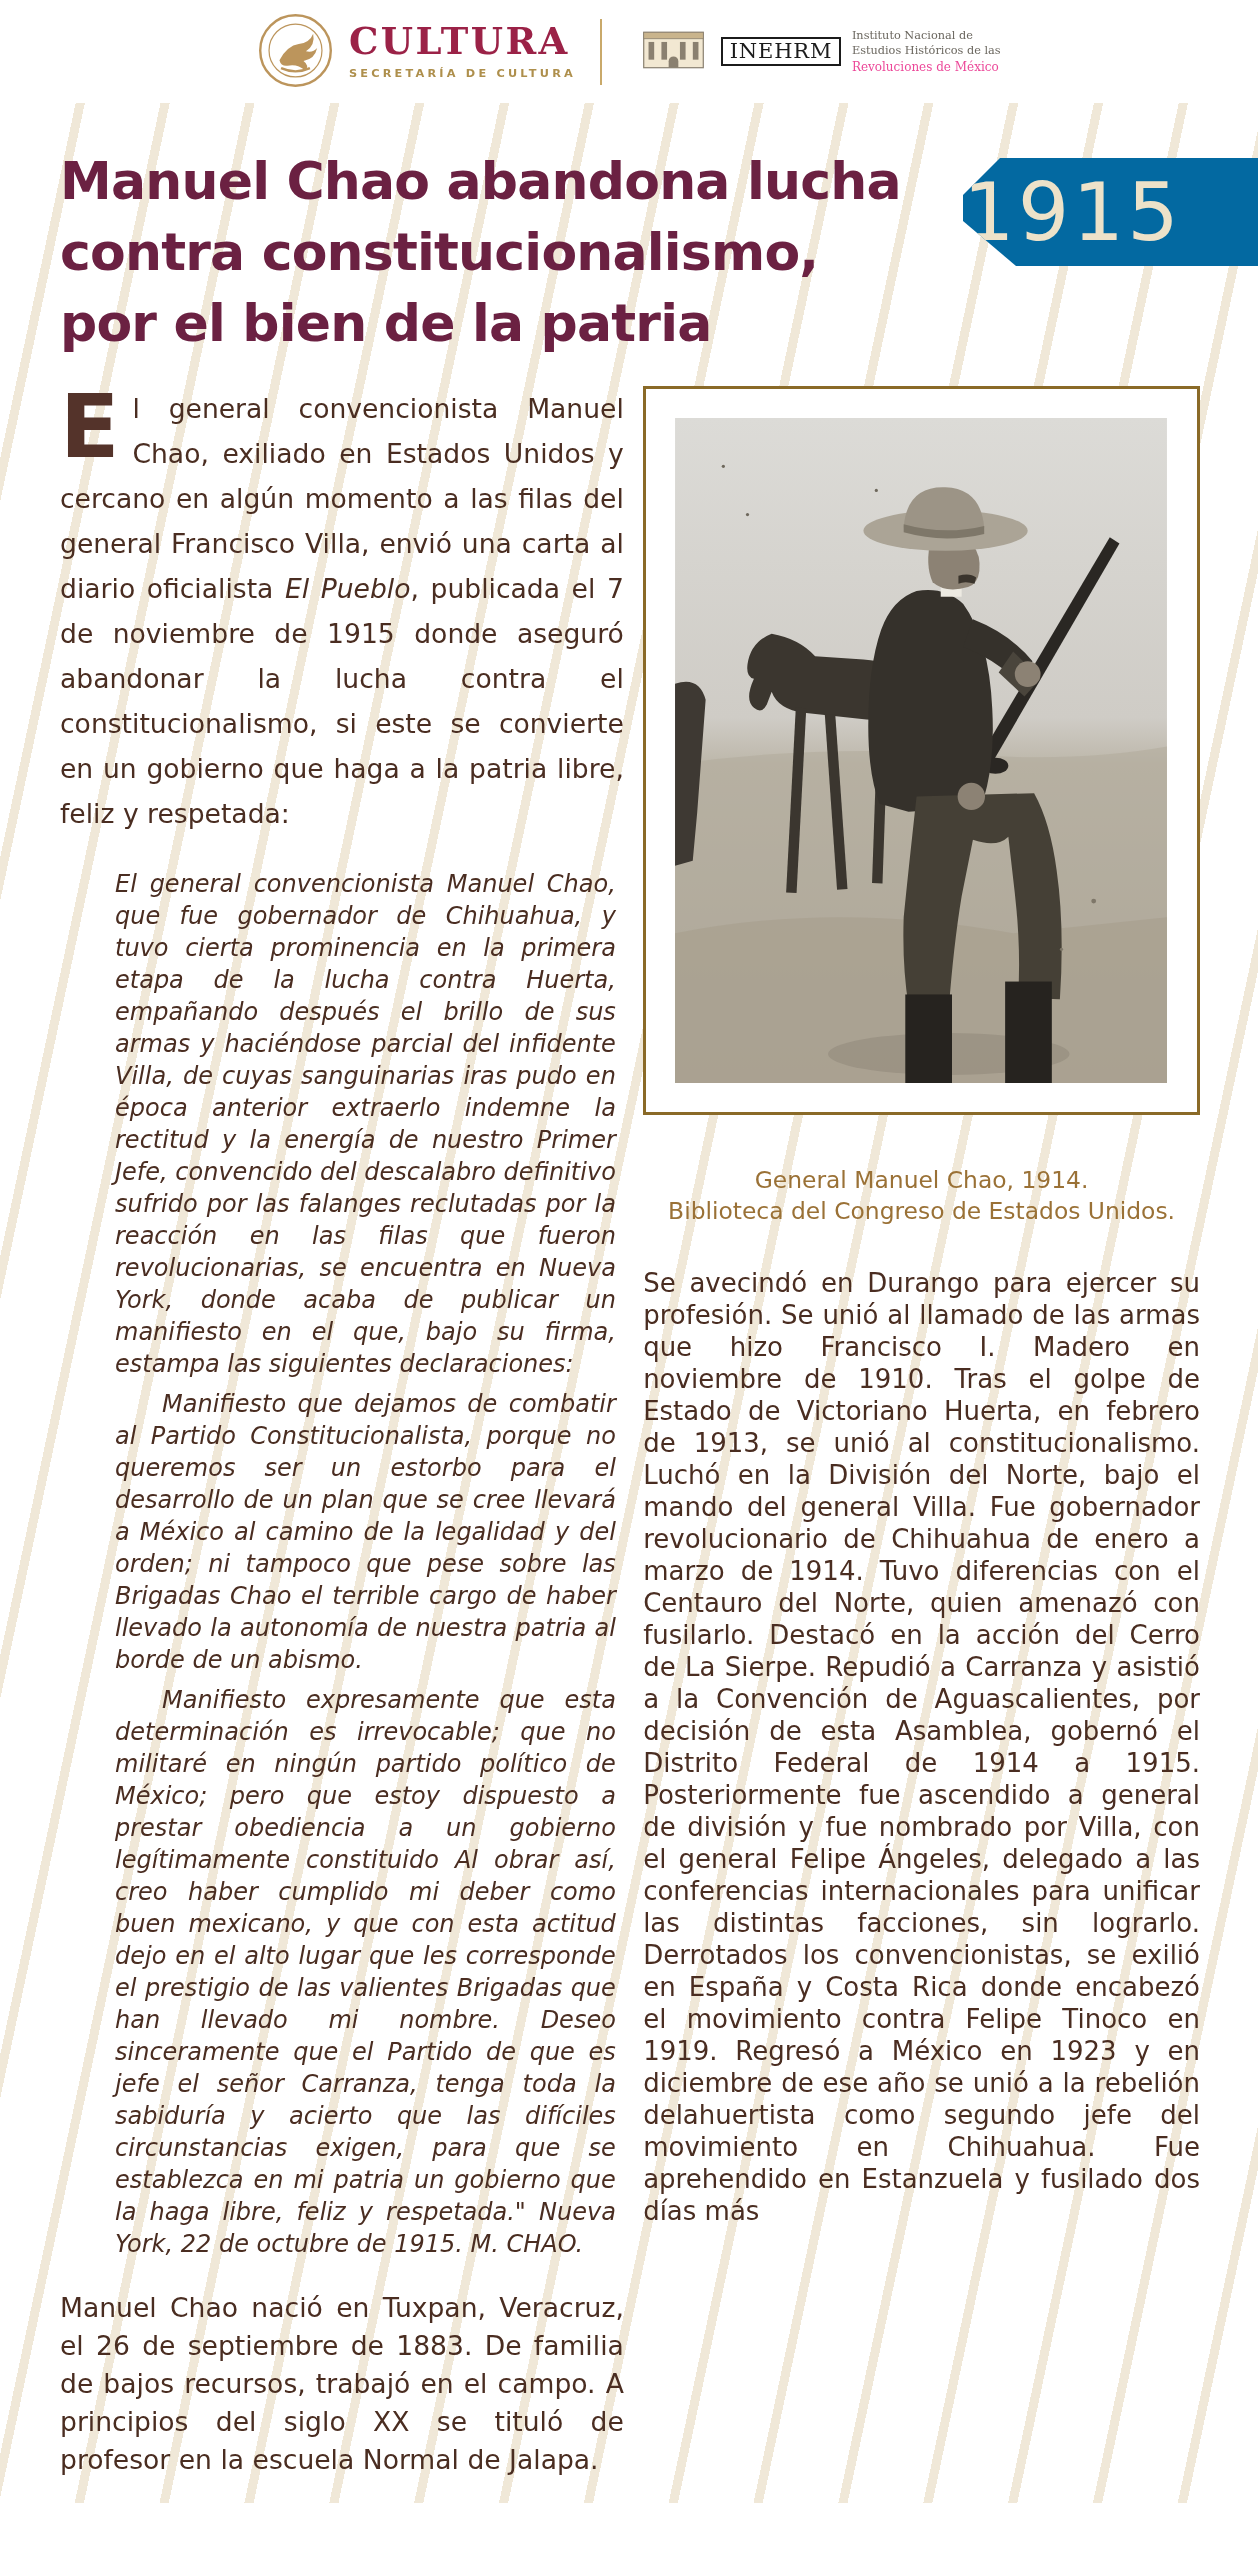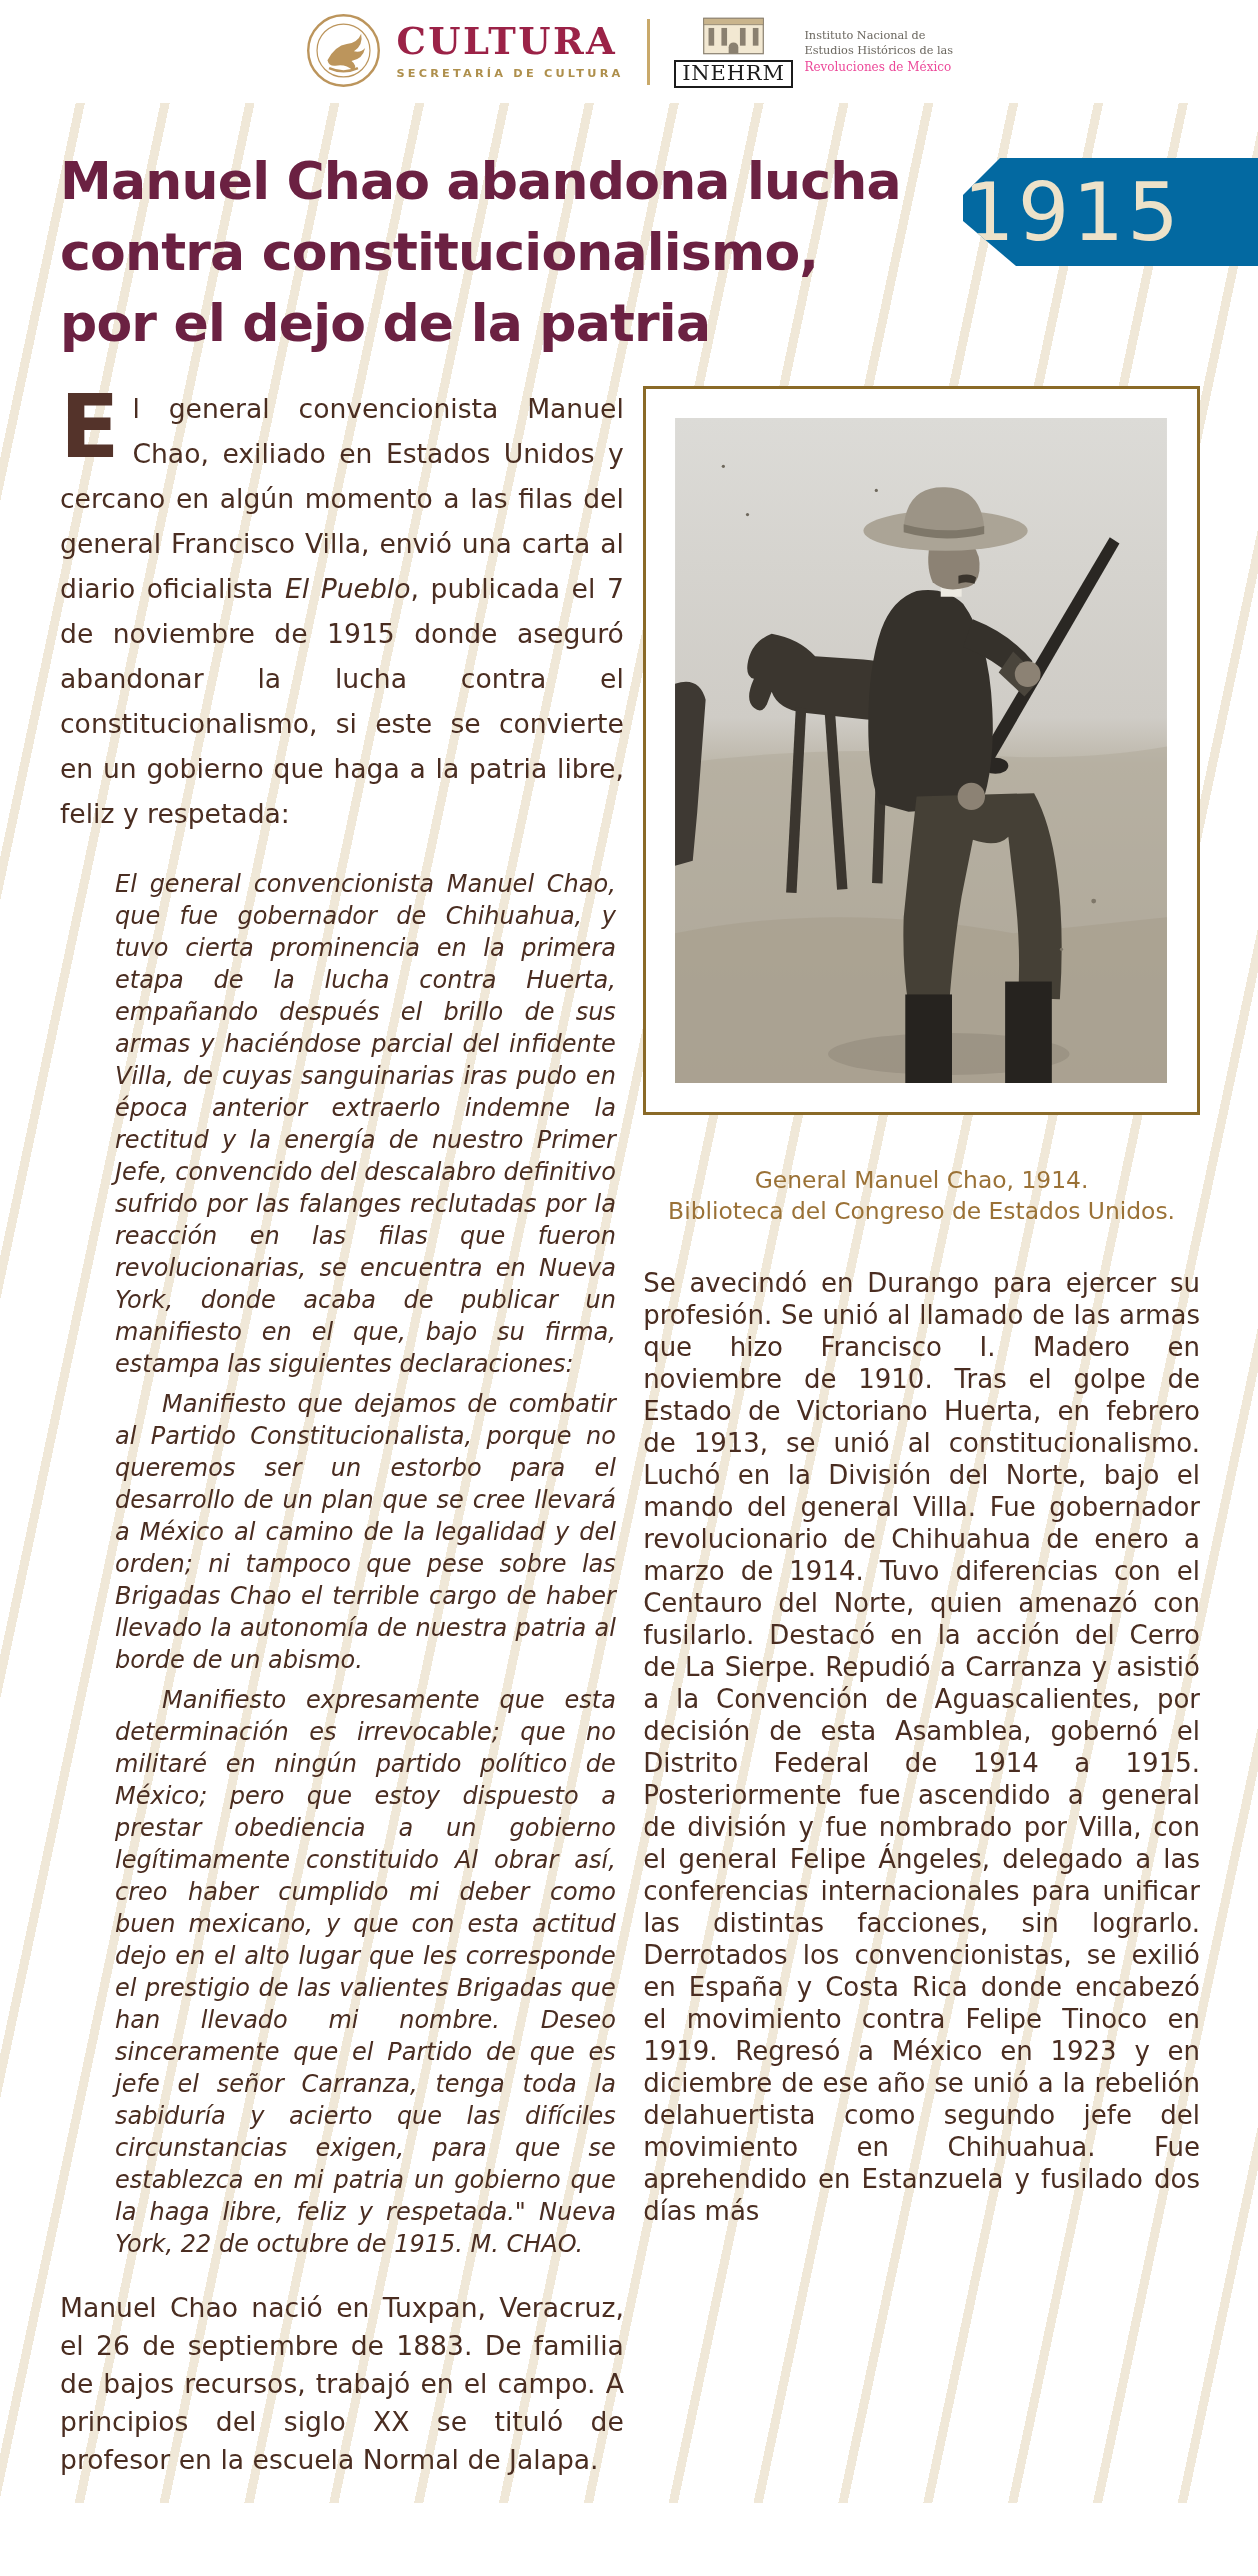--- a/index.html
+++ b/index.html
@@ -8,21 +8,21 @@
 
   
   .topbar{height:103px;background:#fff;display:flex;align-items:center;justify-content:center;gap:24px;}
   .cultura-lockup{display:flex;align-items:center;gap:14.5px;}
   .cultura-text{display:flex;flex-direction:column;}
   .cultura-title{font-family:"DejaVu Serif","Liberation Serif",serif;font-weight:bold;
                  font-size:37px;letter-spacing:2.4px;color:#9B2247;line-height:1;}
   .cultura-sub{font-size:11.3px;font-weight:bold;letter-spacing:3.2px;color:#AE8F4C;margin-top:6.4px;}
   .logo-divider{width:2.4px;height:66px;background:#C9A96A;}
   .inehrm-lockup{display:flex;align-items:center;gap:11.3px;}
-  .inehrm-logo{display:flex;flex-direction:column;align-items:center;}
+  .inehrm-logo{display:flex;flex-direction:row;align-items:center;}
   .inehrm-box{border:2.4px solid #1b1b1b;padding:0.8px 6.4px;font-family:"DejaVu Serif","Liberation Serif",serif;
               font-size:21px;letter-spacing:0.8px;color:#1b1b1b;line-height:1.1;background:#fff;}
   .inehrm-lines{font-family:"DejaVu Serif","Liberation Serif",serif;font-size:11.3px;line-height:1.35;color:#6B675F;}
   .inehrm-lines .l3{color:#ec4899;font-weight:normal;font-size:12px;}
 
   
   .band-wrap{position:relative;}
   .band-brown{height:112px;background:#8F6A1E;display:flex;align-items:center;}
   .band-title{margin-left:60px;color:#EDE2C9;font-size:50px;line-height:1;letter-spacing:0;}
   .band-title .t-em{font-style:italic;font-weight:bold;}
@@ -108,21 +108,21 @@
   <div class="band-wrap">
     <div class="year-badge">
       <span>1915</span>
     </div>
   </div>
 
   <main class="main">
     <h2 class="headline">
       <span>Manuel Chao abandona lucha</span><br>
       <span>contra constitucionalismo,</span><br>
-      <span>por el dejo de la patria</span>
+      <span>por el bien de la patria</span>
     </h2>
 
     <div class="columns">
 
       <div class="col-left">
         <p class="intro">
           <span class="dropcap">E</span><span>l general convencionista Manuel Chao,  exiliado en Estados Unidos y cercano en algún momento a las filas del general Francisco Villa, envió una carta al diario oficialista </span><span class="em">El Pueblo</span><span>, publicada el 7 de noviembre de 1915 donde aseguró abandonar la lucha contra el constitucionalismo, si este se convierte en un gobierno que haga a la patria libre, feliz y respetada:</span>
         </p>
 
         <blockquote class="quote">

